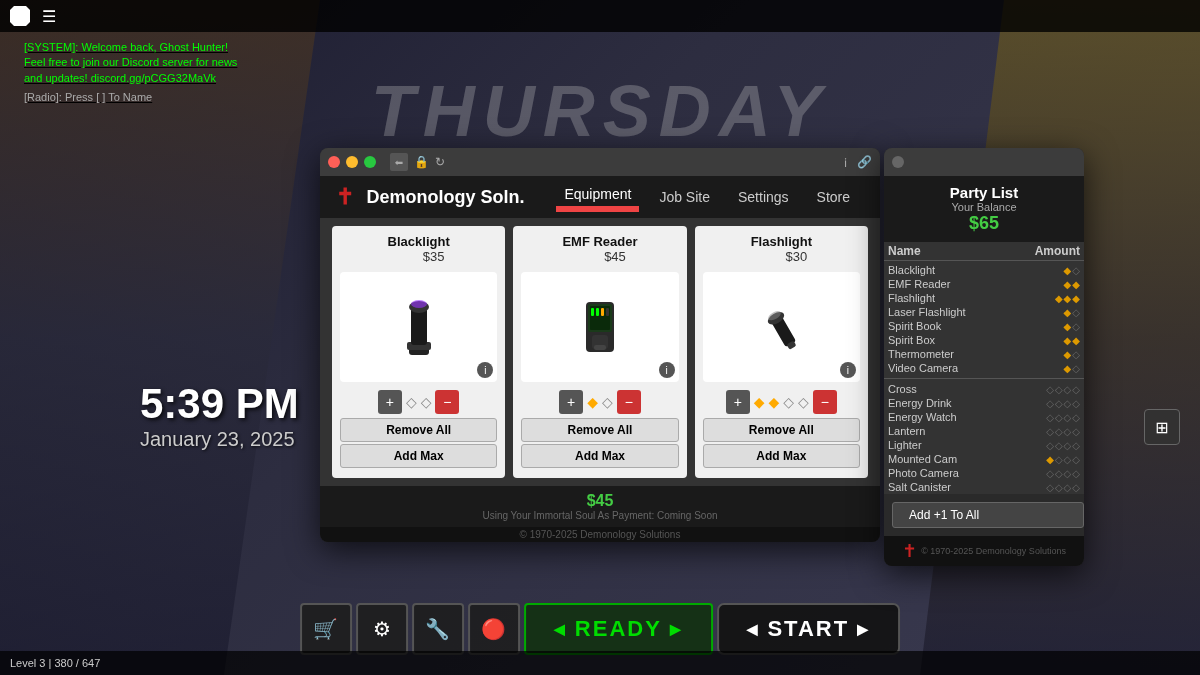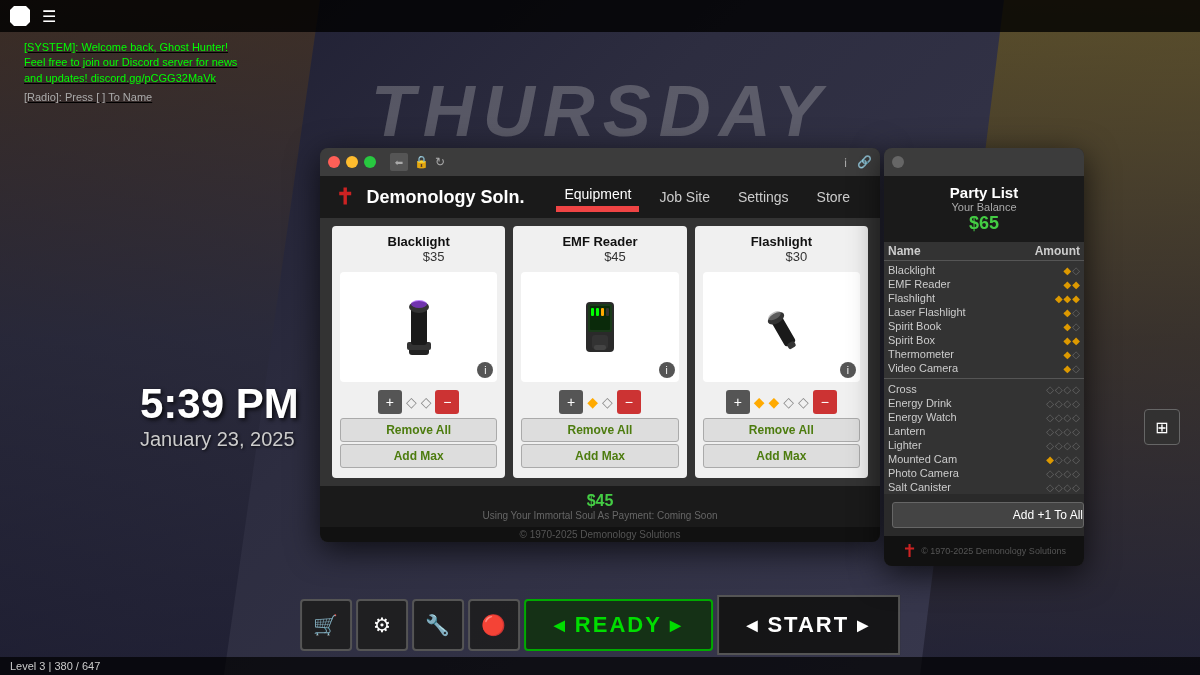--- a/index.html
+++ b/index.html
@@ -118,21 +118,21 @@
       color: #cccccc;
       text-shadow: 1px 1px 3px rgba(0,0,0,0.8);
     }
 
     
     .level-bar {
       position: absolute;
       bottom: 0;
       left: 0;
       right: 0;
-      height: 18px;
+      height: 24px;
       background: rgba(0,0,0,0.7);
       display: flex;
       align-items: center;
       padding: 0 10px;
       z-index: 100;
     }
     .level-text {
       font-size: 11px;
       color: #cccccc;
     }
@@ -175,25 +175,25 @@
       display: flex;
       align-items: center;
       gap: 8px;
     }
     .ready-btn::before, .ready-btn::after {
       content: '◀';
       font-size: 14px;
     }
     .ready-btn::after { content: '▶'; }
     .start-btn {
-      height: 60px;
+      height: 52px;
       padding: 0 28px;
       background: rgba(20, 20, 20, 0.95);
       border: 2px solid #555;
-      border-radius: 0;
+      border-radius: 7px;
       color: white;
       font-size: 22px;
       font-weight: bold;
       letter-spacing: 2px;
       cursor: pointer;
       display: flex;
       align-items: center;
       gap: 8px;
     }
     .start-btn::before { content: '◀'; font-size: 14px; }
@@ -410,21 +410,21 @@
 
     
     .action-btn {
       width: 100%;
       padding: 4px 0;
       background: #ddd;
       border: 1px solid #aaa;
       border-radius: 3px;
       font-size: 12px;
       font-weight: bold;
-      color: #4d7c0f;
+      color: #000000;
       cursor: pointer;
       margin-bottom: 2px;
       text-align: center;
     }
 
     
     .browser-footer {
       background: #1a1a1a;
       padding: 6px 12px;
       text-align: center;
@@ -528,28 +528,28 @@
     .d-empty { color: #666; font-size: 10px; }
 
     .party-section-break {
       height: 1px;
       background: #555;
       margin: 3px 0;
     }
     .add-all-btn {
       width: calc(100% - 8px);
       margin: 8px;
-      padding: 5px 0;
+      padding: 5px 16px;
       background: #444;
       border: 1px solid #666;
       border-radius: 3px;
       color: white;
       font-size: 12px;
       cursor: pointer;
-      text-align: right;
+      text-align: left;
     }
     .party-footer {
       background: #111;
       padding: 4px;
       display: flex;
       align-items: center;
       justify-content: center;
       gap: 4px;
     }
     .party-footer-cross {

